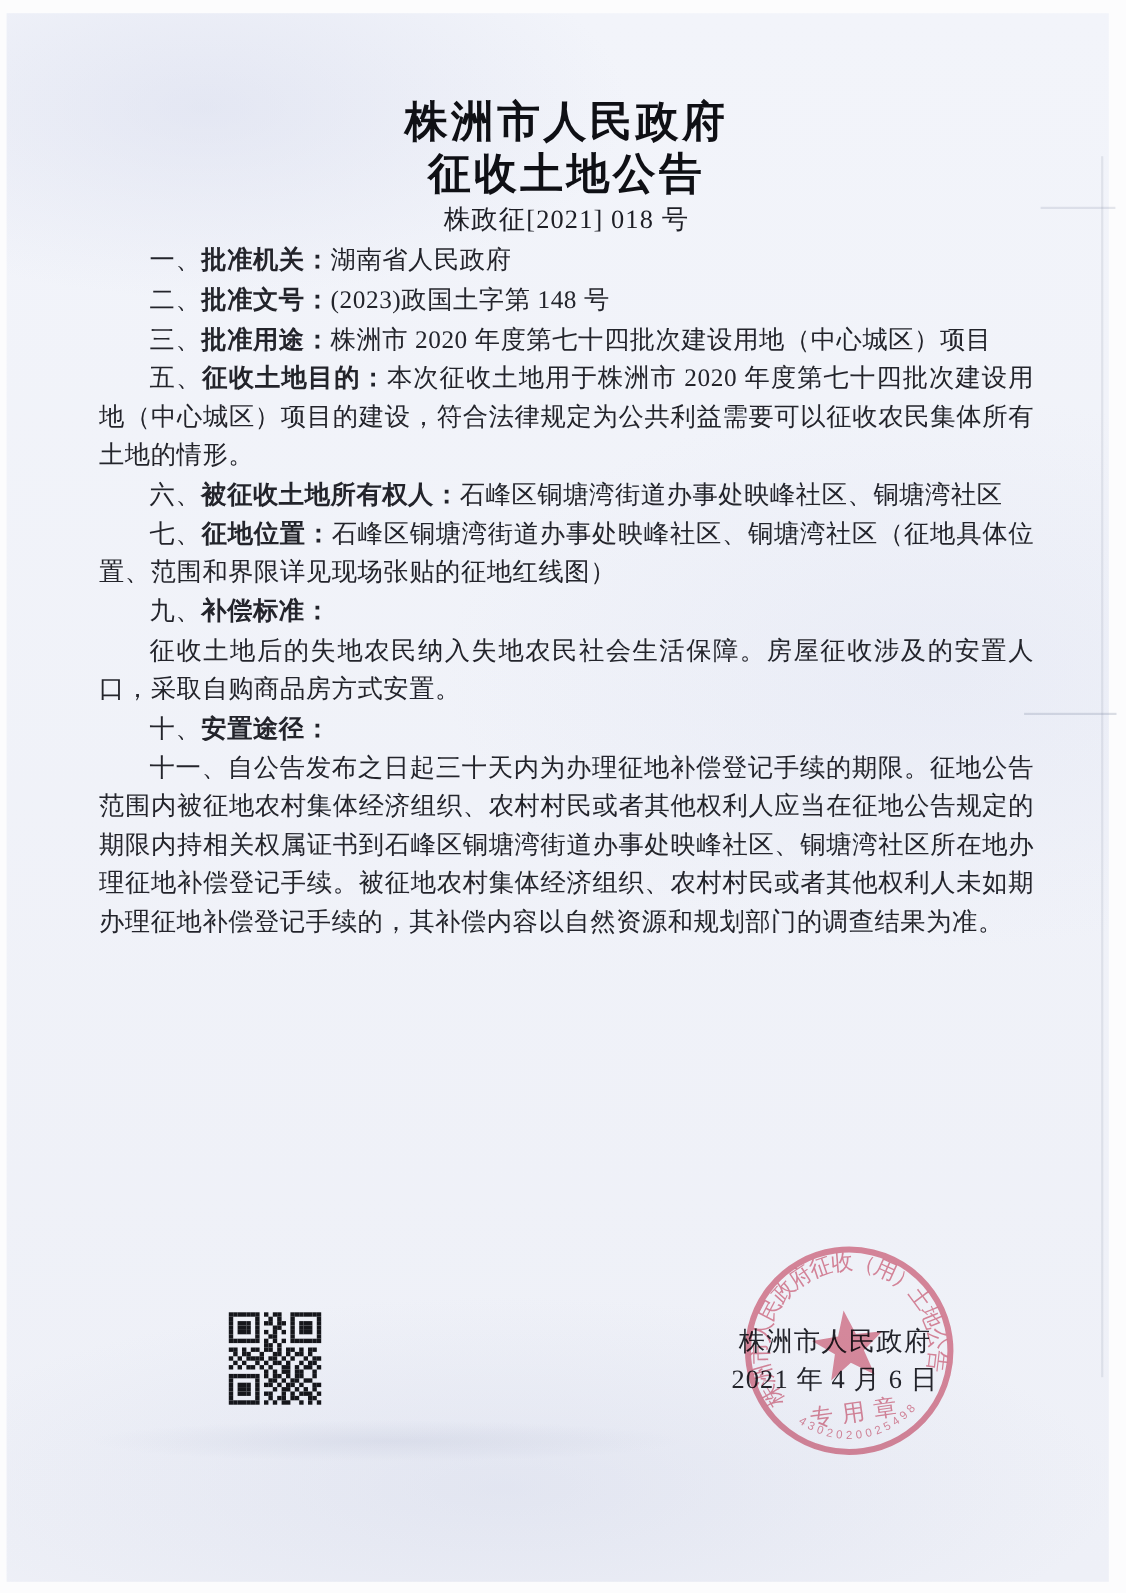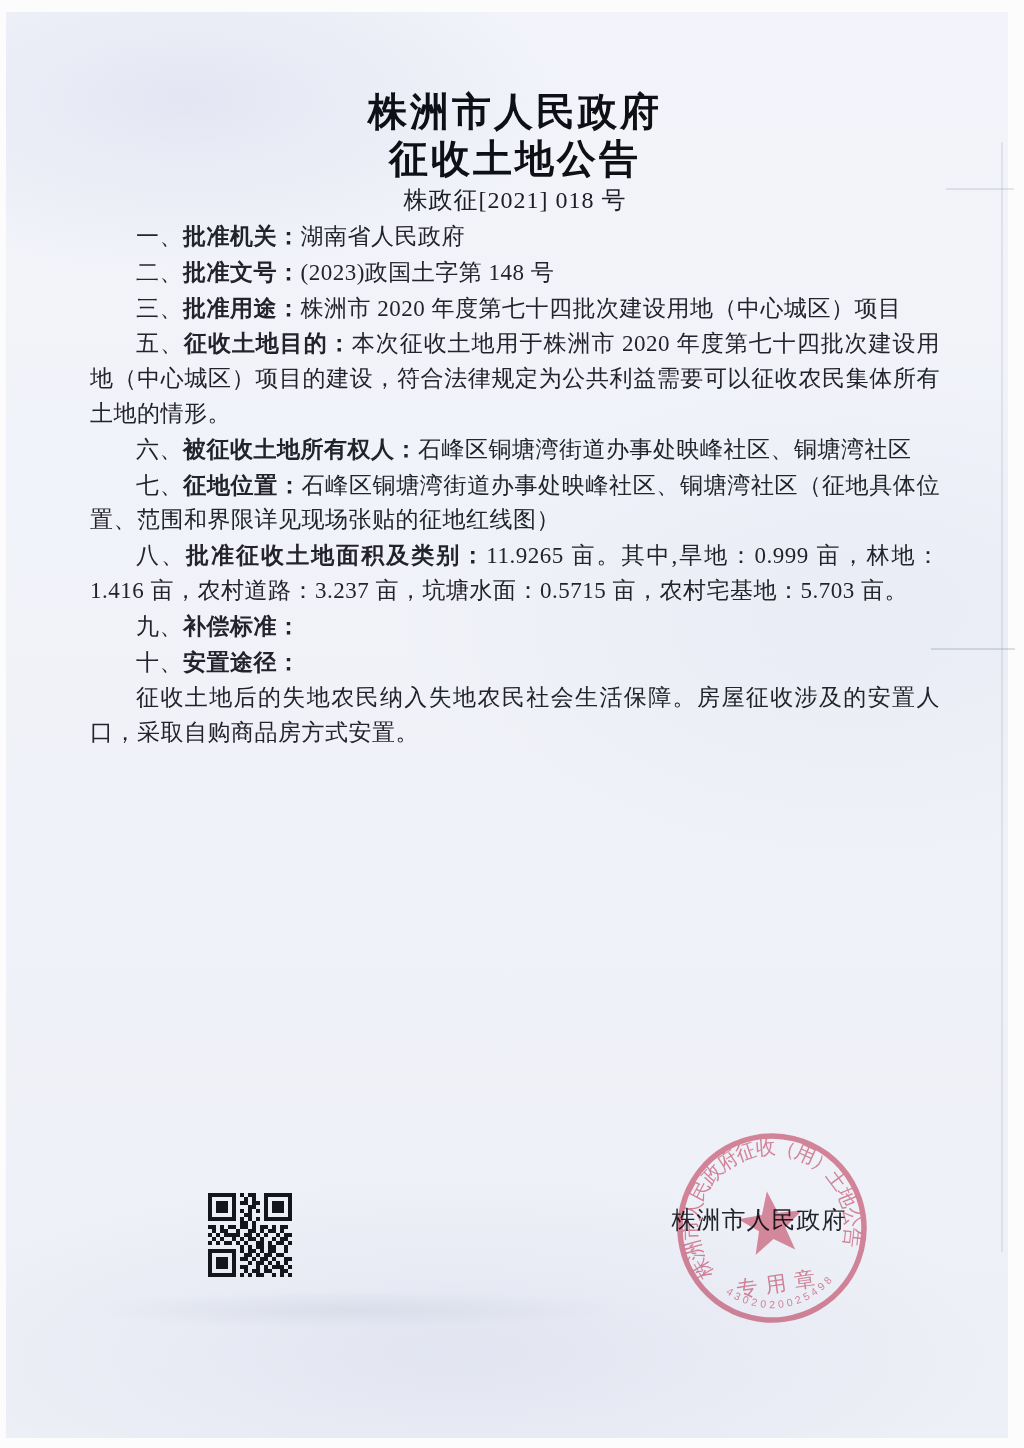--- a/index.html
+++ b/index.html
@@ -61,24 +61,24 @@
       <span>征收土地公告</span>
     </h1>
     <div class="docnum">株政征[2021] 018 号</div>
     <div class="body">
       <p><span>一、</span><b class="item-label">批准机关：</b><span>湖南省人民政府</span></p>
       <p><span>二、</span><b class="item-label">批准文号：</b><span>(2023)政国土字第 148 号</span></p>
       <p><span>三、</span><b class="item-label">批准用途：</b><span>株洲市 2020 年度第七十四批次建设用地（中心城区）项目</span></p>
       <p><span>五、</span><b class="item-label">征收土地目的：</b><span>本次征收土地用于株洲市 2020 年度第七十四批次建设用地（中心城区）项目的建设，符合法律规定为公共利益需要可以征收农民集体所有土地的情形。</span></p>
       <p><span>六、</span><b class="item-label">被征收土地所有权人：</b><span>石峰区铜塘湾街道办事处映峰社区、铜塘湾社区</span></p>
       <p><span>七、</span><b class="item-label">征地位置：</b><span>石峰区铜塘湾街道办事处映峰社区、铜塘湾社区（征地具体位置、范围和界限详见现场张贴的征地红线图）</span></p>
-      <p><span>八、</span><b class="item-label">批准征收土地面积及类别：</b><span>11.9265 亩。其中,旱地：0.999 亩，林地：1.416 亩，农村道路：3.237 亩，坑塘水面：0.5715 亩，农村宅基地：5.703 亩。</span></p>
       <p><span>九、</span><b class="item-label">补偿标准：</b><span></span></p>
+      <p><span></span><b class="item-label"></b><span>征收土地后的失地农民纳入失地农民社会生活保障。房屋征收涉及的安置人口，采取自购商品房方式安置。</span></p>
       <p><span>十、</span><b class="item-label">安置途径：</b><span></span></p>
-      <p><span></span><b class="item-label"></b><span>征收土地后的失地农民纳入失地农民社会生活保障。房屋征收涉及的安置人口，采取自购商品房方式安置。</span></p>
+      <p><span></span><b class="item-label"></b><span>十一、自公告发布之日起三十天内为办理征地补偿登记手续的期限。征地公告范围内被征地农村集体经济组织、农村村民或者其他权利人应当在征地公告规定的期限内持相关权属证书到石峰区铜塘湾街道办事处映峰社区、铜塘湾社区所在地办理征地补偿登记手续。被征地农村集体经济组织、农村村民或者其他权利人未如期办理征地补偿登记手续的，其补偿内容以自然资源和规划部门的调查结果为准。</span></p>
     </div>
   </div>
 
   <div class="qr">
       <i style="left: 0px; top: 0px;"></i>
       <i style="left: 4px; top: 0px;"></i>
       <i style="left: 8px; top: 0px;"></i>
       <i style="left: 12px; top: 0px;"></i>
       <i style="left: 16px; top: 0px;"></i>
       <i style="left: 20px; top: 0px;"></i>
@@ -309,20 +309,21 @@
       <i style="left: 40px; top: 80px;"></i>
       <i style="left: 48px; top: 80px;"></i>
       <i style="left: 52px; top: 80px;"></i>
       <i style="left: 64px; top: 80px;"></i>
       <i style="left: 72px; top: 80px;"></i>
       <i style="left: 80px; top: 80px;"></i>
     </div>
 
   <div class="signature">
     <div>株洲市人民政府</div>
+    <div>2021 年 4 月 6 日</div>
   </div>
 
   <svg class="seal" viewBox="0 0 200 200">
     <g transform="rotate(-8 100 100)">
       <circle cx="100" cy="100" r="92" fill="none" stroke-width="5.5" opacity=".92" stroke="#d96a80"></circle>
       <polygon points="100,63 108.2,85.7 132.3,86.5 113.3,101.3 120,124.5 100,111 80,124.5 86.7,101.3 67.7,86.5 91.8,85.7" opacity=".88" fill="#d96a80"></polygon>
       <path id="seal-arc-top" d="M 35.9,137 A 74,74 0 1,1 164.1,137" fill="none"></path>
       <text font-size="20" opacity=".92" fill="#d96a80">
         <textPath href="#seal-arc-top" startOffset="0" textLength="300" lengthAdjust="spacing">株洲市人民政府征收（用）土地公告</textPath>
       </text>

